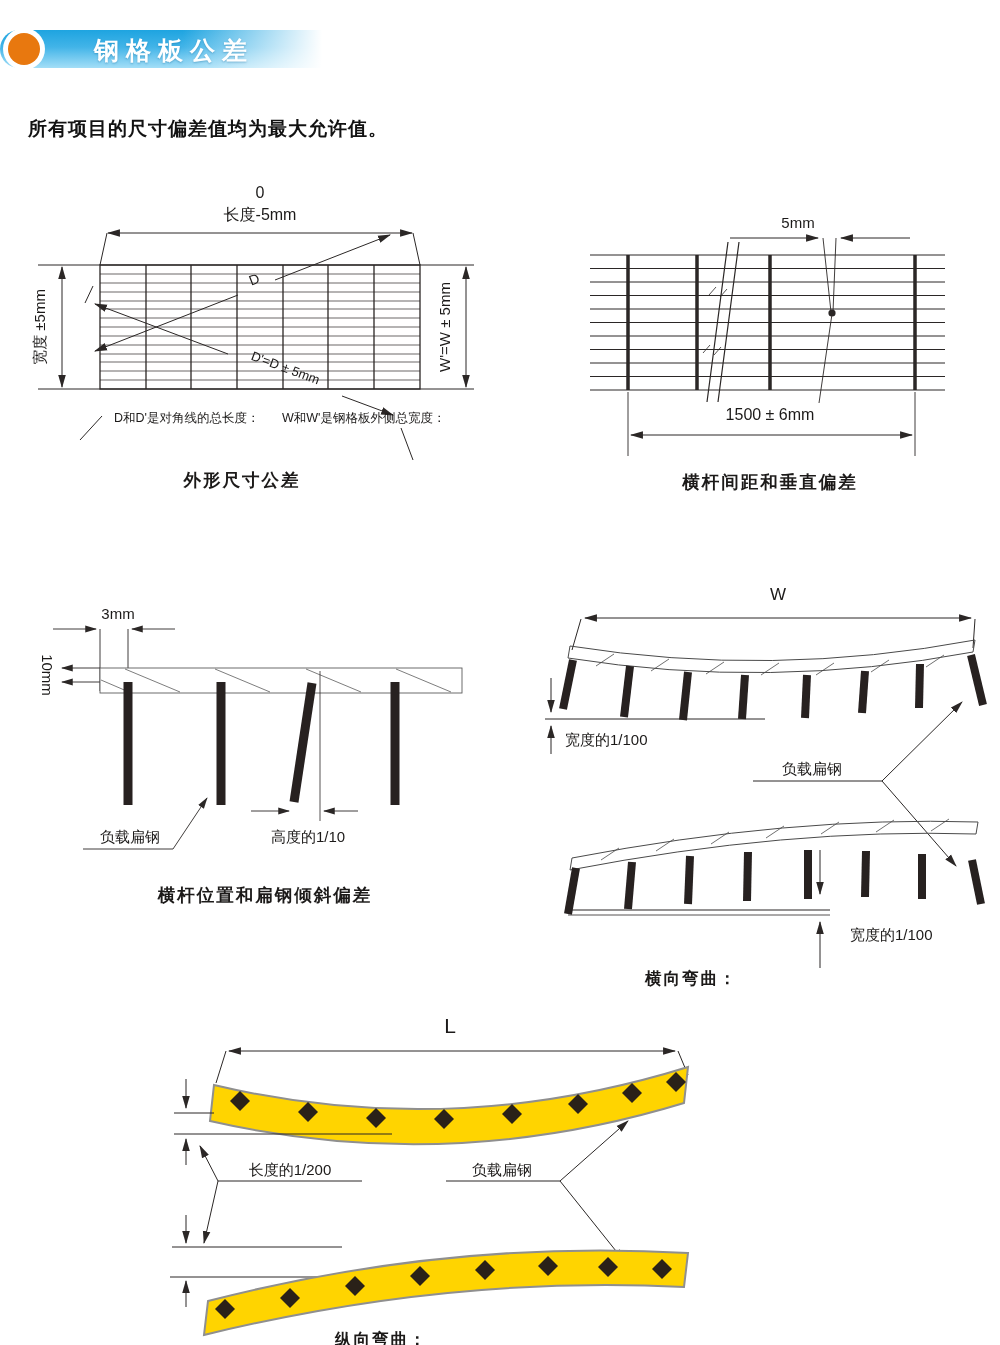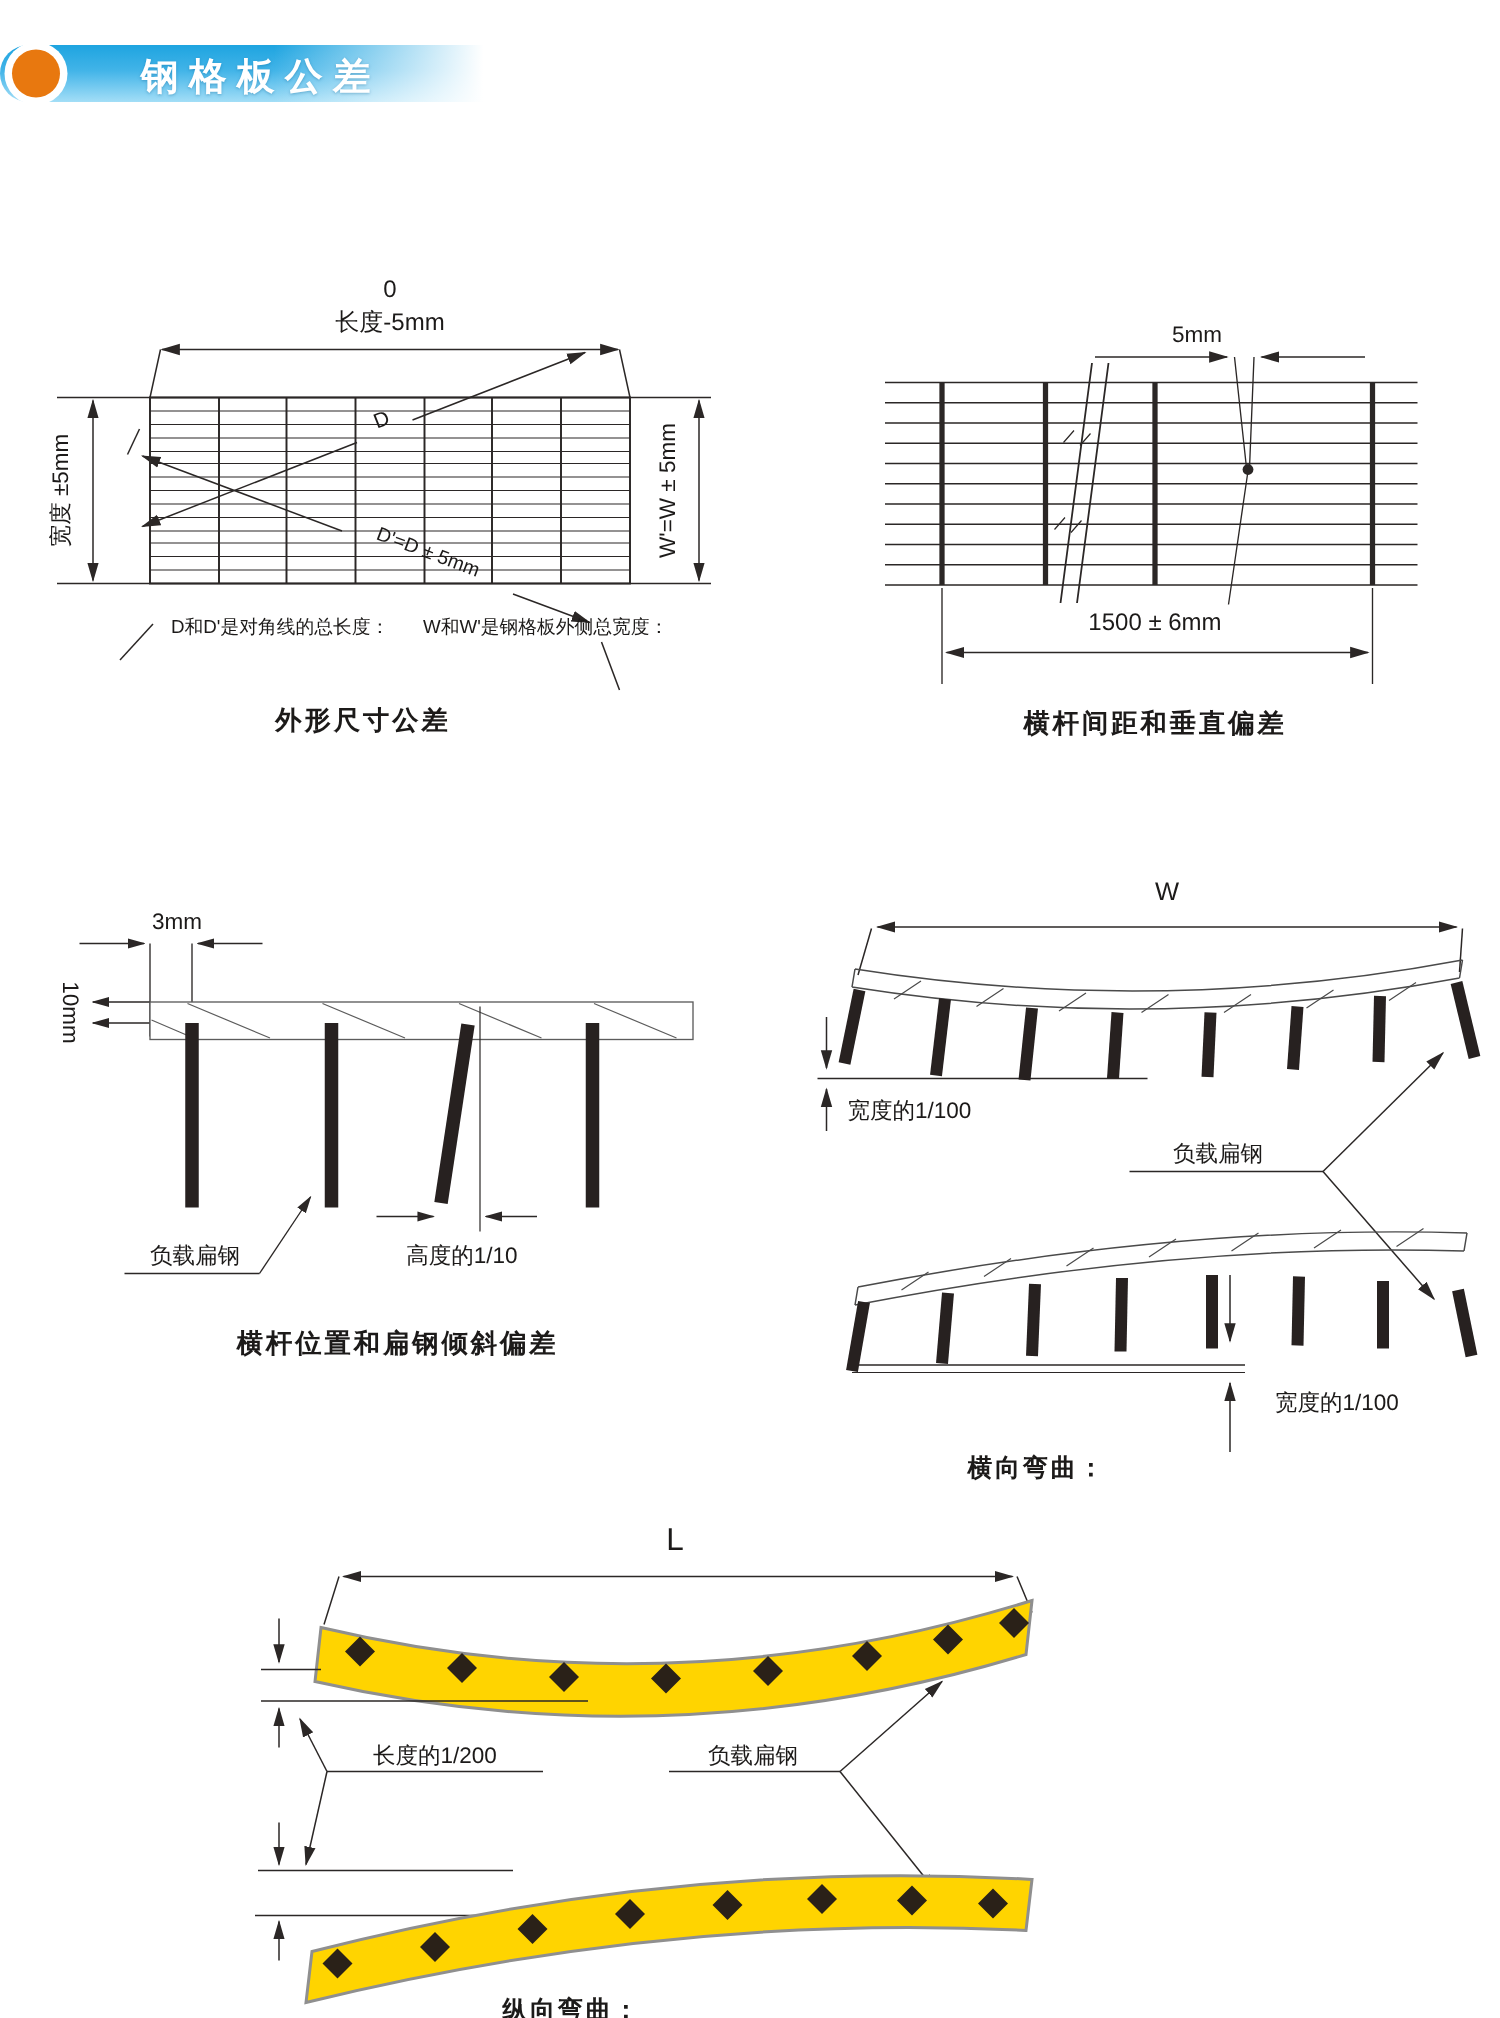--- a/index.html
+++ b/index.html
@@ -28,20 +28,21 @@
 <body>
 
 <div class="page">
 
   <div class="banner"></div>
   <div class="banner-circle">
     <div class="banner-dot"></div>
   </div>
   <div class="banner-title">钢格板公差</div>
 
+  <div class="intro">所有项目的尺寸偏差值均为最大允许值。</div>
 
   <svg style="left:30px;top:140px;" width="460" height="330" viewBox="0 0 460 330">
     <defs>
       <marker id="a1" viewBox="0 0 12 8" refX="11" refY="4" markerWidth="13" markerHeight="9" orient="auto-start-reverse">
           <path d="M0 0.5 L12 4 L0 7.5 Z" fill="#2b2726"></path>
         </marker>
     </defs>
     <g stroke="#2b2726" stroke-width="1" fill="none">
 
       <line x1="78" y1="65" x2="382" y2="65" marker-start="url(#a1)" marker-end="url(#a1)"></line>

